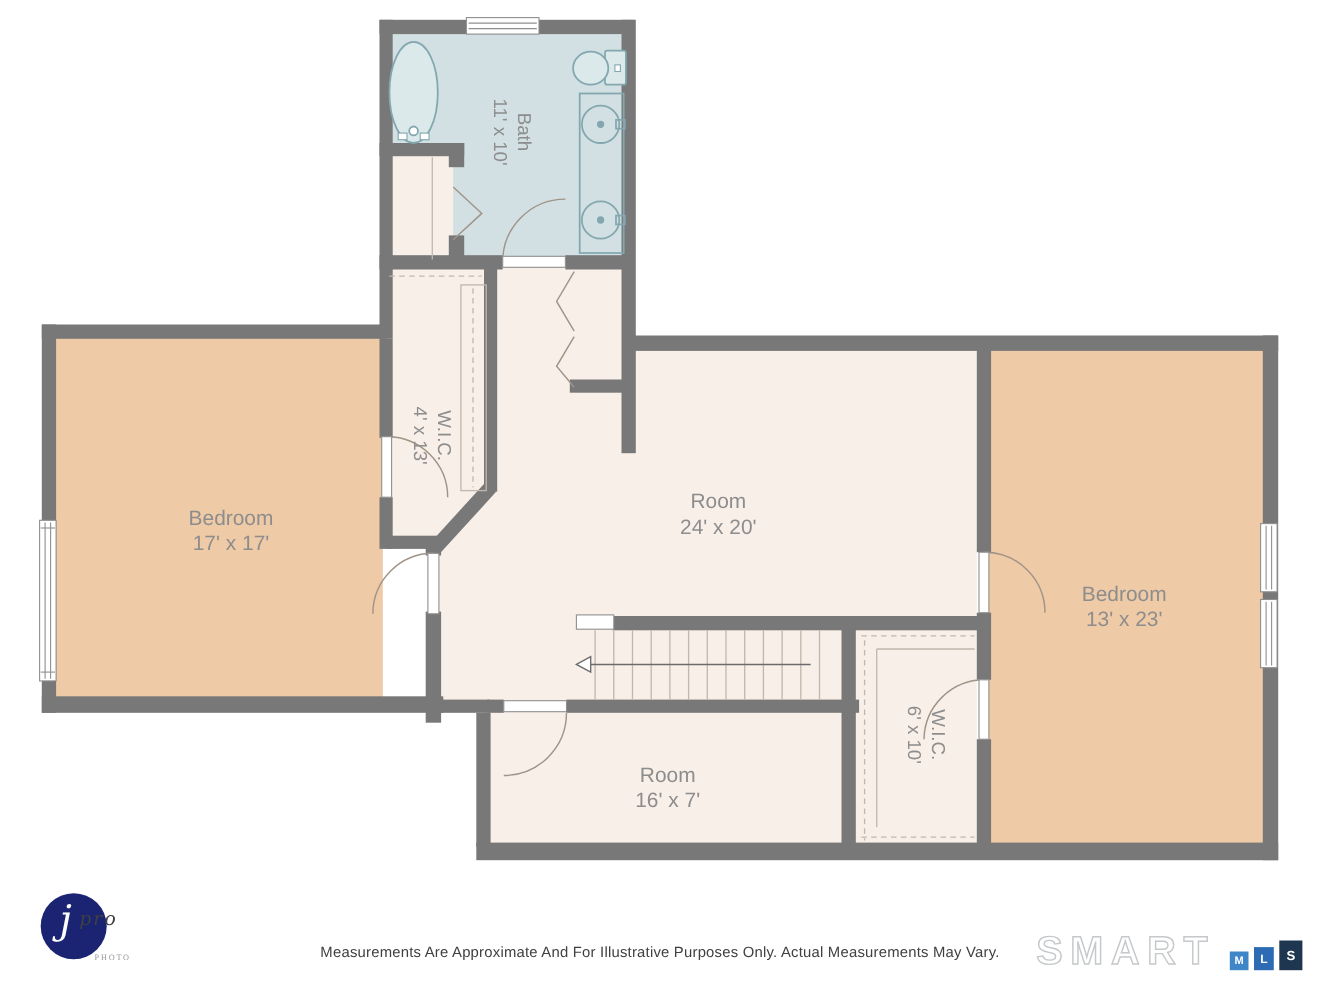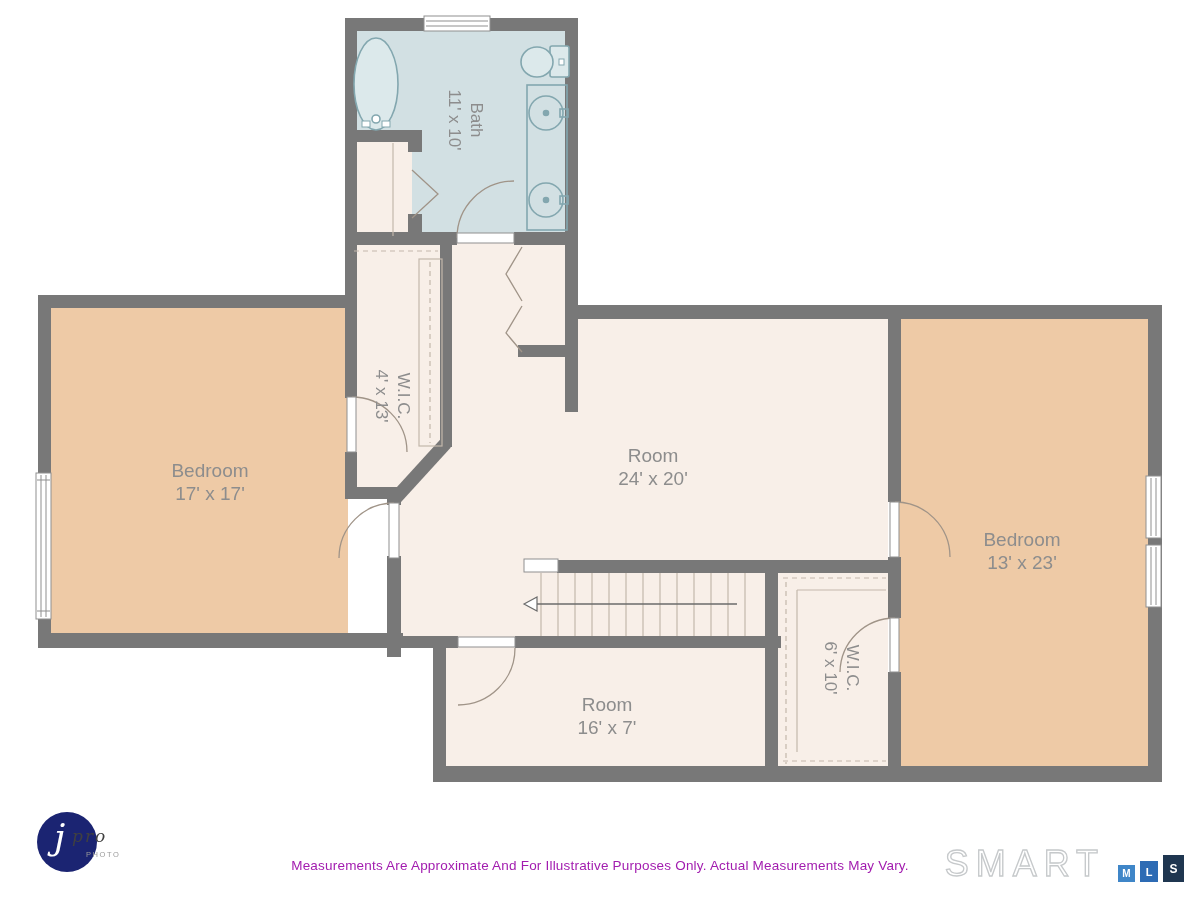--- a/index.html
+++ b/index.html
@@ -2,33 +2,33 @@
 <html><head>
 <meta charset="utf-8">
 <style>
   html,body{margin:0;padding:0;background:#ffffff;}
   #stage{position:relative;width:1200px;height:900px;background:#ffffff;overflow:hidden;
          font-family:"Liberation Sans",sans-serif;}
   #plan-svg{position:absolute;left:0;top:0;}
   .room-label{fill:#8d8d8d;font-family:"Liberation Sans",sans-serif;font-size:19px;text-anchor:middle;}
   .room-label-sm{fill:#8d8d8d;font-family:"Liberation Sans",sans-serif;font-size:17px;text-anchor:middle;}
   #footer-disclaimer{position:absolute;left:0;top:858px;width:100%;text-align:center;
-         color:#a21caf;font-size:13.5px;letter-spacing:.2px;}
+         color:#404040;font-size:13.5px;letter-spacing:.2px;}
   
   #jpro{position:absolute;left:28px;top:806px;width:110px;height:80px;}
   #jpro .circle{position:absolute;left:9px;top:6px;width:60px;height:60px;border-radius:50%;background:#1b2472;}
   #jpro .j{position:absolute;left:26px;top:10px;color:#fff;font-family:"DejaVu Serif",serif;
           font-style:italic;font-size:36px;}
   #jpro .pro{position:absolute;left:44px;top:20px;color:#404040;font-family:"DejaVu Serif",serif;
           font-style:italic;font-size:17px;letter-spacing:2px;}
-  #jpro .photo{position:absolute;left:58px;top:44px;color:#9a9a9a;font-size:7.5px;letter-spacing:1.6px;}
+  #jpro .photo{position:absolute;left:58px;top:60px;color:#9a9a9a;font-size:7.5px;letter-spacing:1.6px;font-family:Liberation Serif, serif;}
   
   #smartmls{position:absolute;right:16px;top:846px;display:flex;align-items:flex-end;}
   #smartmls .wordmark{color:#fff;-webkit-text-stroke:1.3px #c6c9cb;text-shadow:0 0 0 #c6c9cb;
-          font-size:36px;font-weight:normal;letter-spacing:7px;line-height:1;margin-right:8px;}
+          font-size:36px;font-weight:bold;letter-spacing:7px;line-height:1;margin-right:8px;}
   #smartmls .sq{display:flex;align-items:center;justify-content:center;color:#fff;
           font-weight:bold;margin-left:5px;}
   #smartmls .sq.m{width:17px;height:17px;background:#3f86c8;font-size:10px;}
   #smartmls .sq.l{width:18px;height:21px;background:#2d6bb4;font-size:11px;}
   #smartmls .sq.s{width:21px;height:27px;background:#1f3650;font-size:12px;}
 </style>
 </head>
 <body>
 
 <div id="stage">

